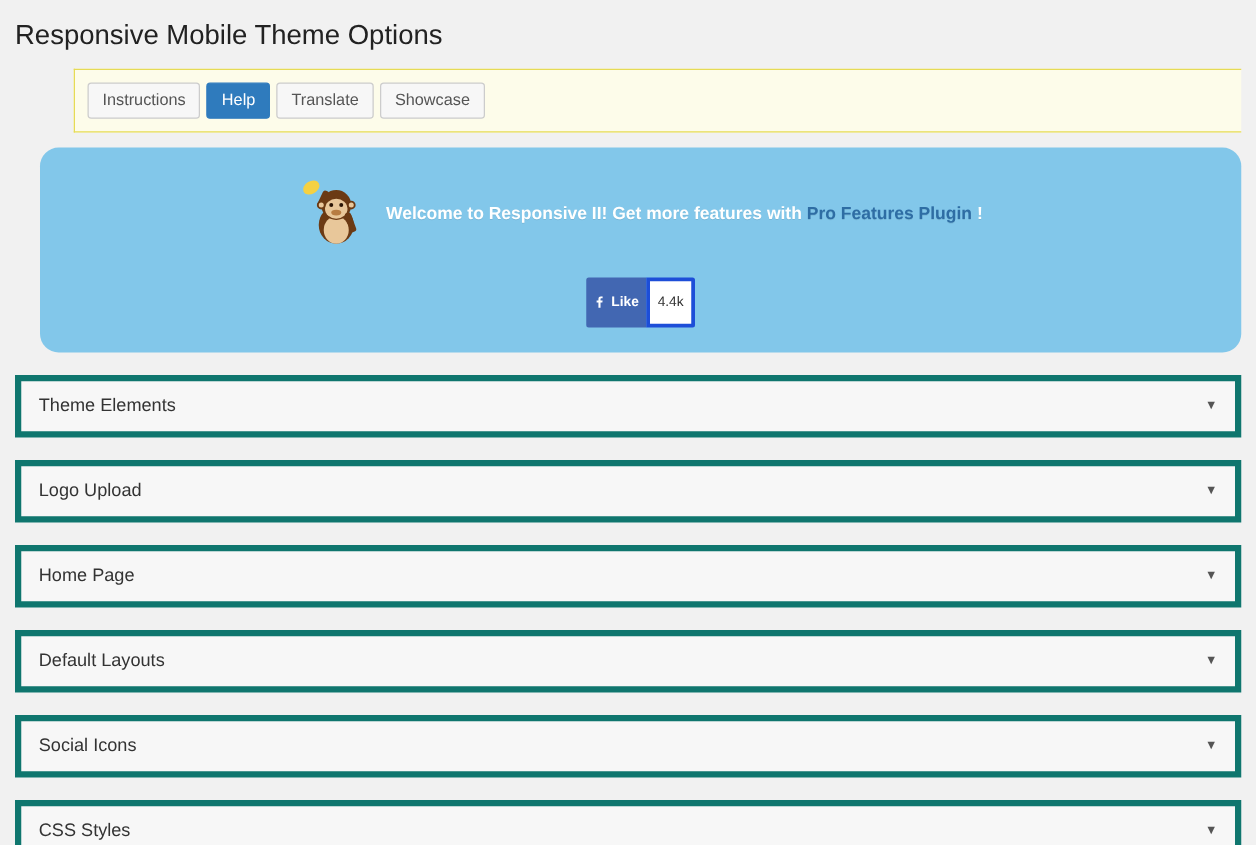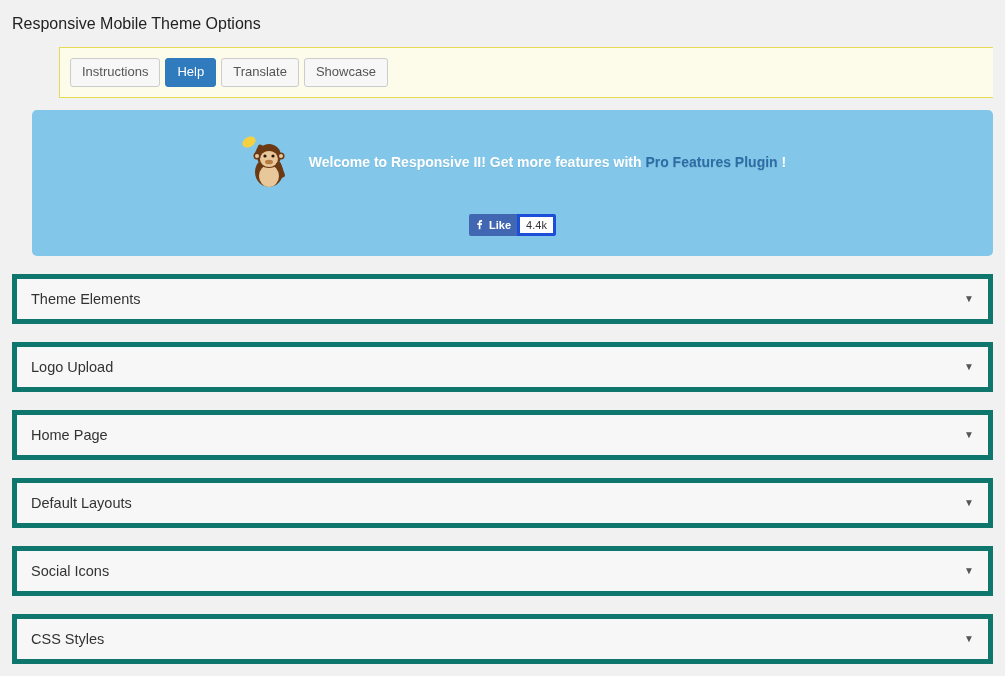--- a/index.html
+++ b/index.html
@@ -6,21 +6,21 @@
   body {
     font-family: -apple-system, BlinkMacSystemFont, "Segoe UI", Helvetica, Arial, sans-serif;
     background: #f1f1f1;
     color: #333;
     font-size: 14px;
   }
   .wrap {
     padding: 10px 12px 20px 12px;
   }
   h1.page-title {
-    font-size: 16px;
+    font-size: 22px;
     font-weight: 400;
     color: #222;
     margin: 5px 0 14px 0;
   }
   .tabs-bar {
     background: #fdfcea;
     border: 1px solid #e6db55;
     border-right: none;
     padding: 10px 10px;
     display: flex;
@@ -38,21 +38,21 @@
     line-height: 1.3;
   }
   .tab-btn.active {
     background: #2f7bbd;
     border-color: #2f7bbd;
     color: #fff;
     text-align: center;
   }
   .welcome-panel {
     background: #82c7ea;
-    border-radius: 5px;
+    border-radius: 15px;
     margin-top: 12px;
     padding: 22px 20px 20px 20px;
     text-align: left;
     margin-left: 20px;
   }
   .welcome-row {
     display: flex;
     align-items: center;
     justify-content: center;
     gap: 14px;
@@ -86,21 +86,21 @@
     padding: 4px 10px;
     font-size: 12px;
     display: inline-flex;
     align-items: center;
     gap: 5px;
     cursor: pointer;
   }
   .fb-wrap {
     display: inline-flex;
     align-items: stretch;
-    height: 22px;
+    height: 40px;
   }
   .fb-like {
     background: #4267b2;
     color: #fff;
     font-size: 11px;
     font-weight: 700;
     padding: 0 6px;
     display: inline-flex;
     align-items: center;
     gap: 4px;

